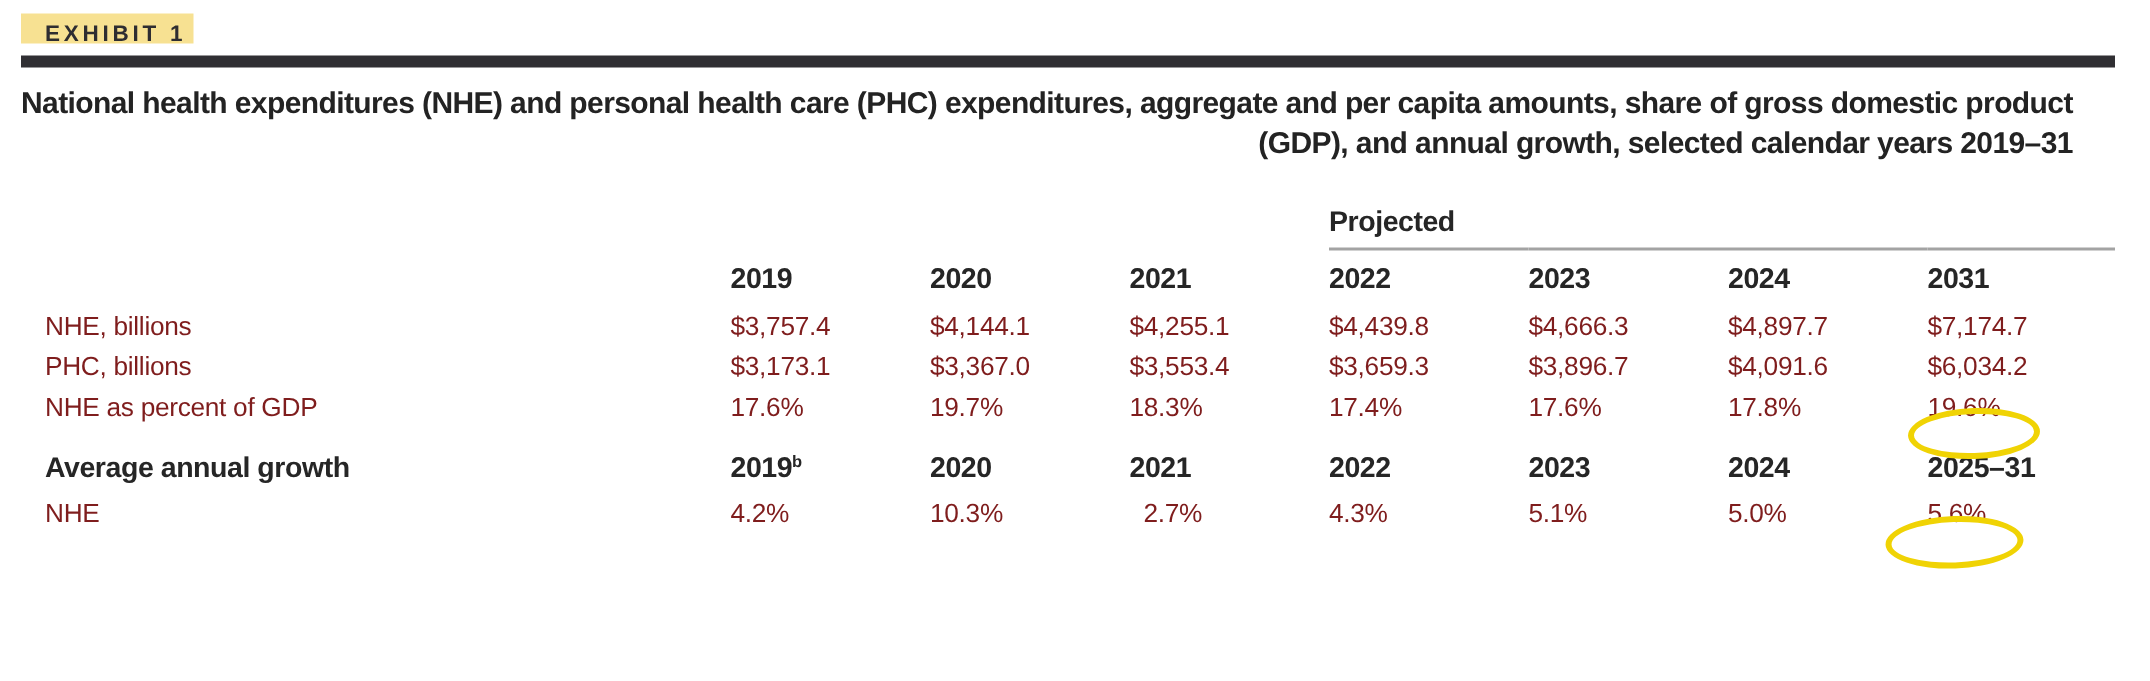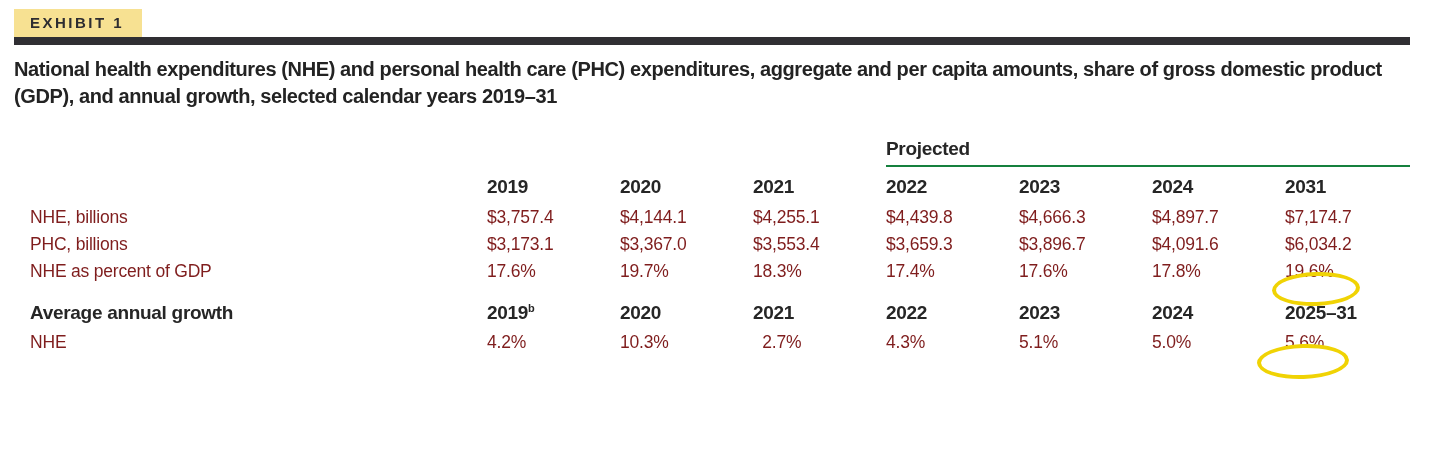--- a/index.html
+++ b/index.html
@@ -1,46 +1,46 @@
 <!DOCTYPE html>
 <html><head>
 <meta charset="utf-8">
 <style>
   html,body{margin:0;padding:0;background:#fff;}
   .page{
     position:relative;width:1433px;height:454px;background:#ffffff;
     font-family:"Liberation Sans",sans-serif;overflow:hidden;
   }
   .badge{
-    position:absolute;left:14px;top:9px;height:36px;line-height:28px;
+    position:absolute;left:14px;top:9px;height:20px;line-height:28px;
     background:#F7E192;color:#2E2D31;font-weight:bold;font-size:15px;
-    letter-spacing:2.5px;padding:0 18px 0 16px;
+    letter-spacing:2.5px;padding:0 5px 0 16px;
   }
   .rule{
     position:absolute;left:14px;top:37px;width:1396px;height:8px;background:#302F33;
   }
   .title{
     position:absolute;left:14px;top:56px;font-weight:bold;font-size:20px;
-    line-height:27px;color:#232323;white-space:nowrap;letter-spacing:-0.4px;
+    line-height:27px;color:#232323;white-space:nowrap;letter-spacing:-0.4px;text-align:right;
   }
   table.nhe{
     position:absolute;left:30px;top:130px;width:1380px;
     border-collapse:collapse;table-layout:fixed;
   }
   table.nhe th{
     font-weight:bold;color:#262626;font-size:19px;text-align:left;
     letter-spacing:-0.3px;padding:0;
   }
   table.nhe td{
     font-size:17.5px;color:#7f1d1d;letter-spacing:-0.2px;padding:0;
   }
   tr.projected-row td{height:30px;}
   tr.projected-row th.projected{
     height:30px;vertical-align:bottom;padding-bottom:5px;
-    border-bottom:2px solid #15803d;
+    border-bottom:2px solid #a3a3a3;
   }
   tr.years-row th{height:34px;vertical-align:middle;padding-top:3px;}
   tr.data-row td{height:27px;vertical-align:middle;}
   tr.spacer-row td{height:12px;}
   tr.growth-header-row th{height:32px;vertical-align:middle;}
   sup.fn{font-size:11px;font-weight:bold;color:#262626;}
   .ellipse{
     position:absolute;border:4px solid #F0D304;border-radius:50%;
     background:transparent;pointer-events:none;
   }

